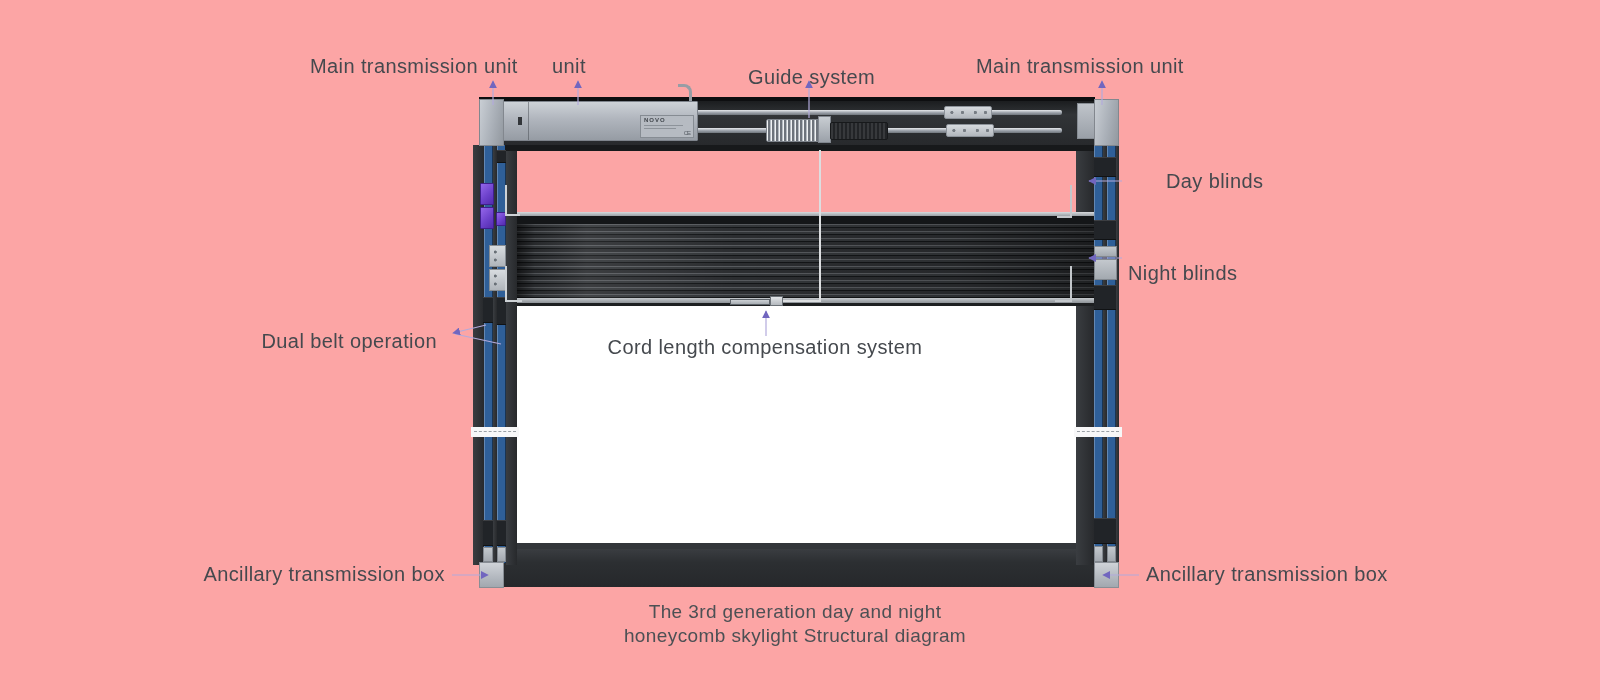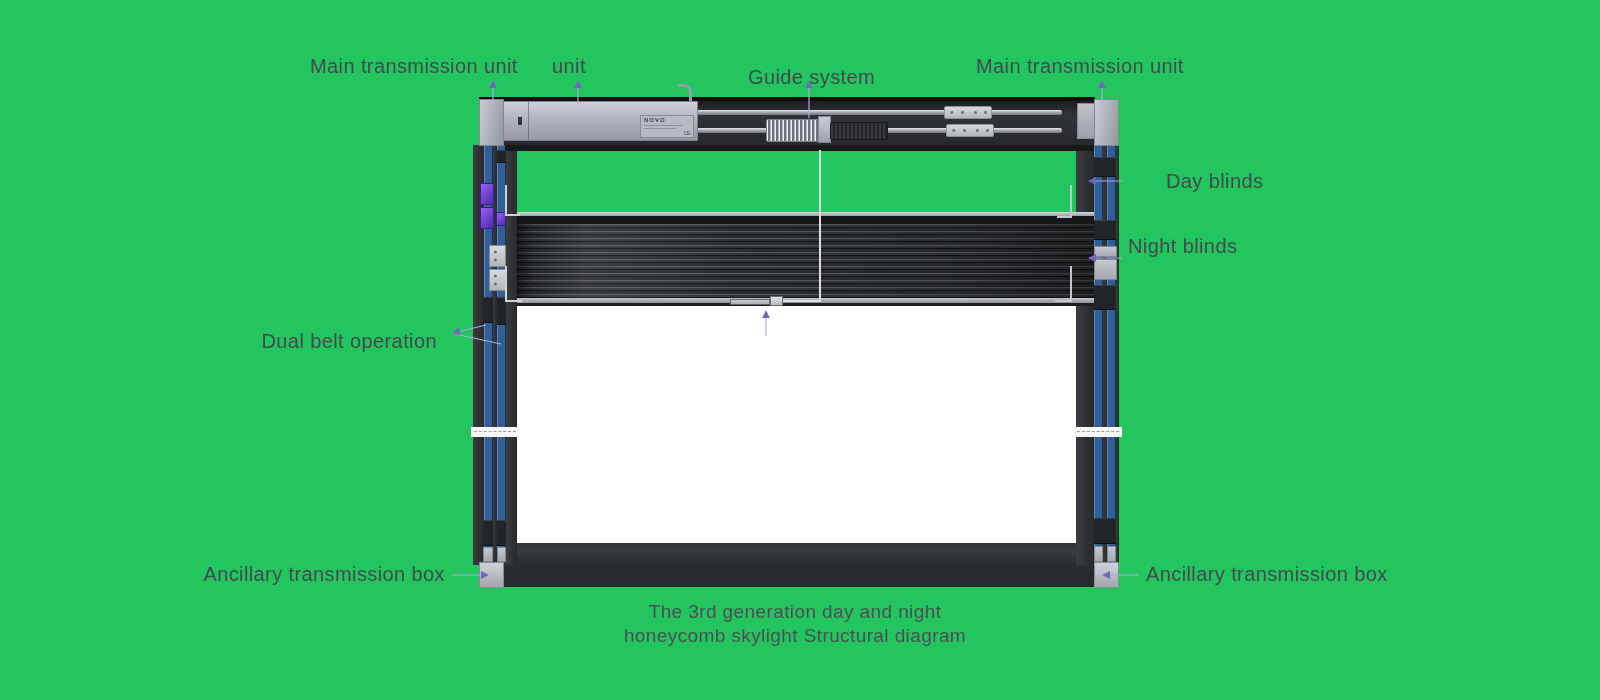--- a/index.html
+++ b/index.html
@@ -1,16 +1,16 @@
 <!DOCTYPE html>
 <html><head>
 <meta charset="utf-8">
 <style>
   html,body{margin:0;padding:0;background:#f7f7f8;}
-  .stage{position:relative;width:1600px;height:700px;background:#22c55e;overflow:hidden;
+  .stage{position:relative;width:1600px;height:700px;background:#fca5a5;overflow:hidden;
          font-family:"Liberation Sans",sans-serif;}
   .abs{position:absolute;}
 
   
   .top-black{left:479px;top:97px;width:616px;height:7px;background:#0d0e10;z-index:2;}
   .top-bar{left:479px;top:101px;width:616px;height:45px;
            background:linear-gradient(180deg,#1b1d1f 0%,#313437 30%,#27292c 100%);z-index:2;}
   .bottom-bar{left:484px;top:549px;width:612px;height:38px;
            background:linear-gradient(180deg,#3a3d41 0%,#2c2f32 35%,#26282b 100%);z-index:1;}
   .bottom-top-strip{left:512px;top:543px;width:566px;height:8px;background:#33363a;z-index:1;}
@@ -223,22 +223,23 @@
       <line x1="452" y1="575" x2="488" y2="575" marker-end="url(#arw)"></line>
       <line x1="1139" y1="575" x2="1103" y2="575" marker-end="url(#arw)"></line>
     </g>
   </svg>
 
   <div class="lbl" style="left:310px;top:55px;">Main transmission unit</div>
   <div class="lbl" style="left:552px;top:55px;">unit</div>
   <div class="lbl" style="left:748px;top:55px;margin-top:11px;">Guide system</div>
   <div class="lbl" style="left:976px;top:55px;">Main transmission unit</div>
   <div class="lbl" style="left:1166px;top:170px;">Day blinds</div>
-  <div class="lbl" style="left:1128px;top:235px;">Night blinds</div>
+  <div class="lbl" style="left:1128px;top:262px;">Night blinds</div>
   <div class="lbl" style="right:1163px;top:330px;">Dual belt operation</div>
+  <div class="lbl" style="left:765px;top:336px;transform:translateX(-50%);">Cord length compensation system</div>
   <div class="lbl" style="right:1155px;top:563px;">Ancillary transmission box</div>
   <div class="lbl" style="left:1146px;top:563px;">Ancillary transmission box</div>
 
   <div class="caption">
     <div>The 3rd generation day and night</div>
     <div>honeycomb skylight Structural diagram</div>
   </div>
 
 </div>
 

